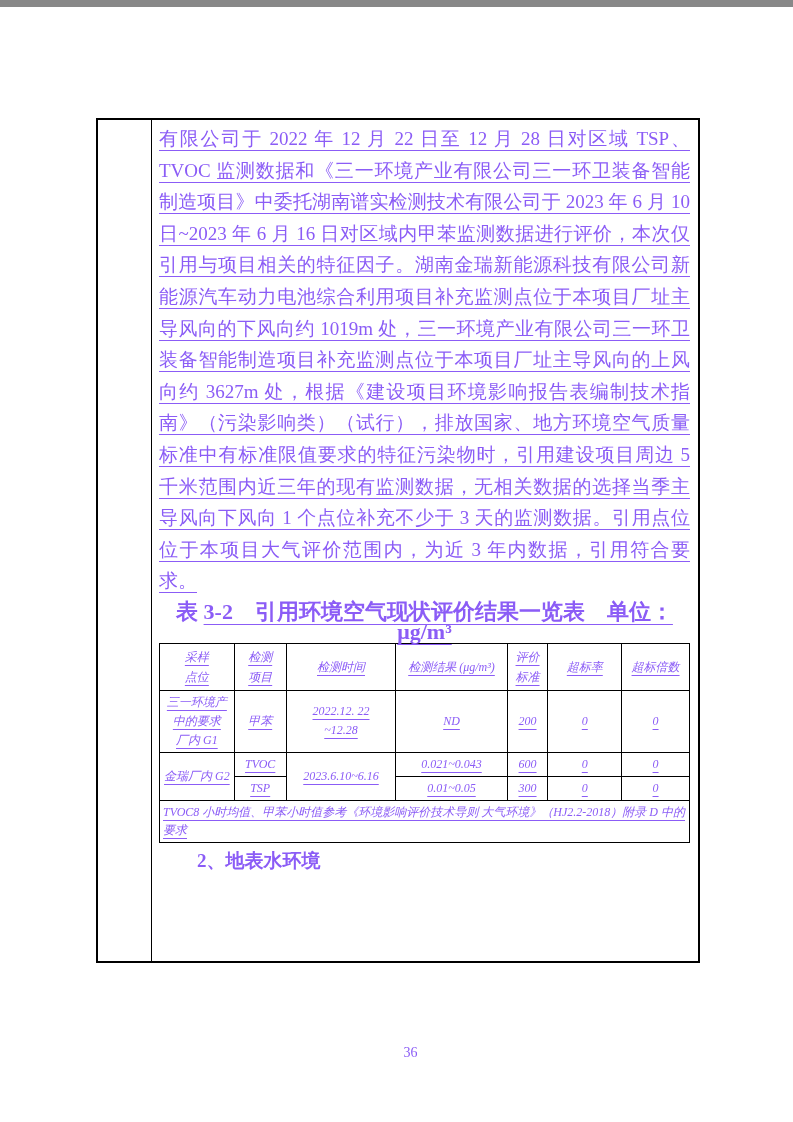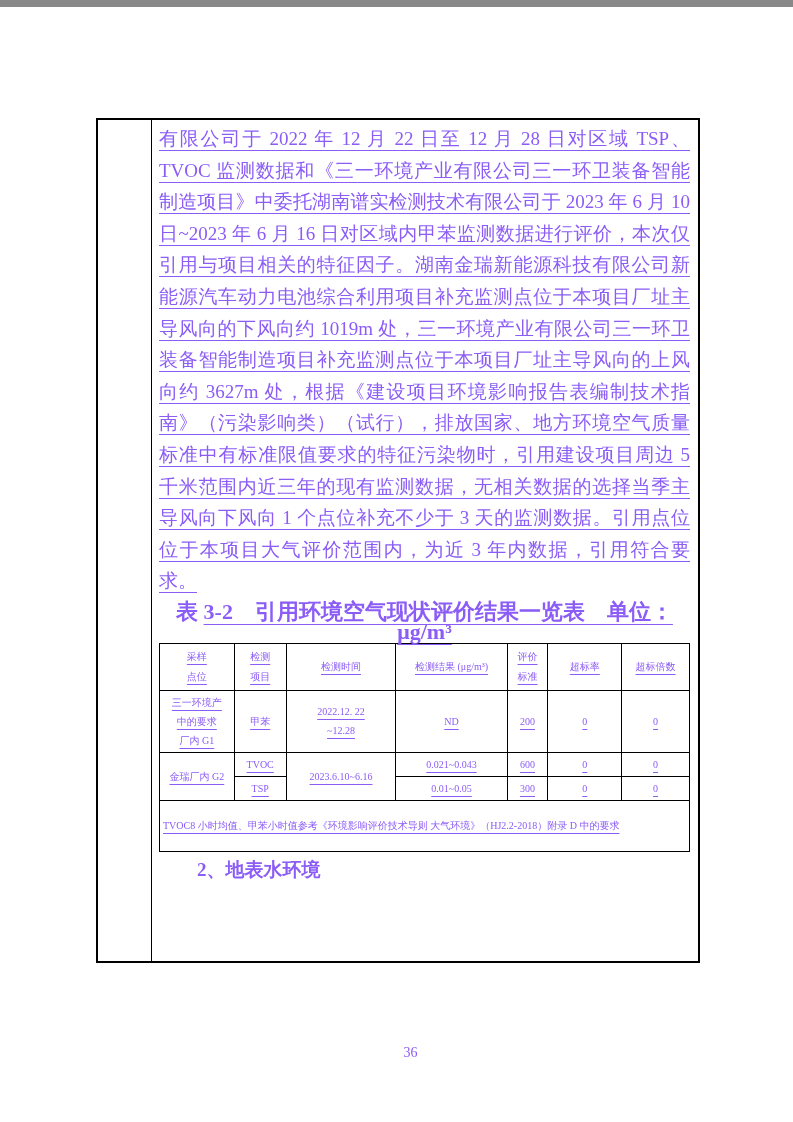--- a/index.html
+++ b/index.html
@@ -44,40 +44,41 @@
   .table-title {
     text-align:center;
     font-size:22px; font-weight:bold;
     margin-top:5px; margin-bottom:1px;
     line-height:20px;
   }
   table.air {
     width:100%;
     border-collapse:collapse;
     table-layout:fixed;
-    font-size:10px;
+    font-size:12px;
     border:1.5px solid #000;
+    font-style:italic;
   }
   table.air th, table.air td {
     border:1px solid #000;
     text-align:center;
     vertical-align:middle;
     font-weight:normal;
     white-space:pre-line;
     line-height:19px;
     padding:2px 1px;
     text-decoration:underline;
     text-underline-offset:4px;
     text-decoration-thickness:1px;
   }
   table.air th { line-height:20px; padding:3px 1px; }
   table.air td.footnote {
     text-align:left;
     line-height:18.5px;
-    padding:16px 3px;
+    padding:2px 3px;
   }
   .page-number {
     position:absolute;
     left:0; right:0; top:1038px;
     text-align:center;
     font-size:14px;
     padding-left:28px;
   }
 </style>
 </head>

